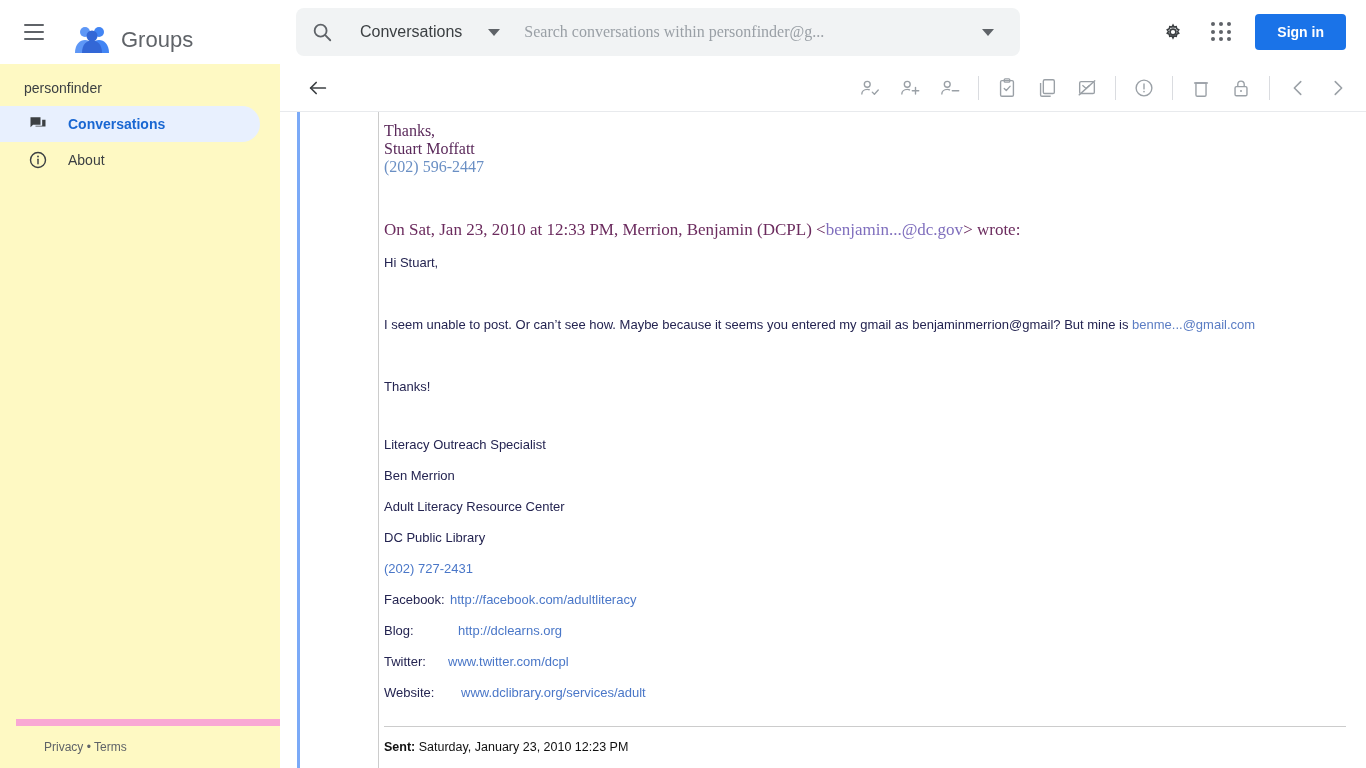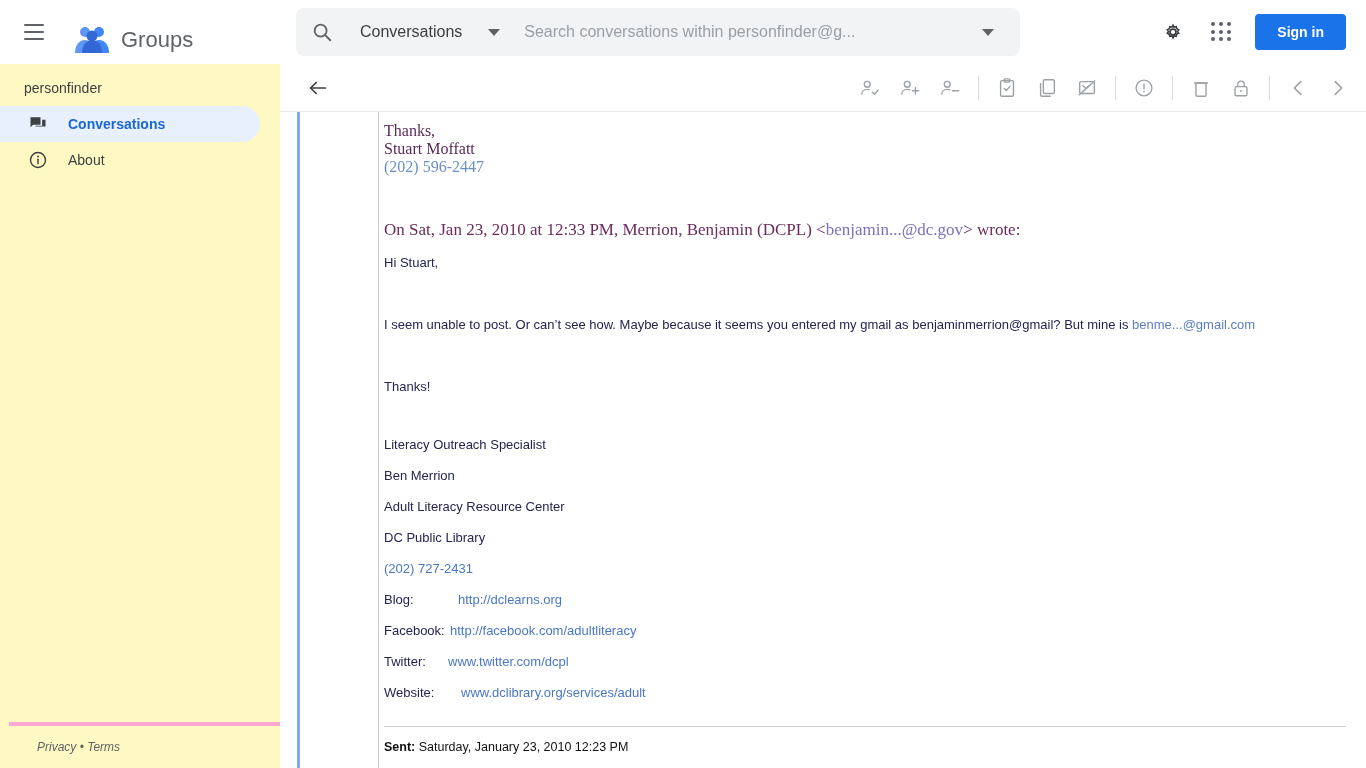--- a/index.html
+++ b/index.html
@@ -45,21 +45,21 @@
     white-space: nowrap;
   }
   .scope-caret {
     margin-left: 26px; width: 0; height: 0;
     border-left: 6px solid transparent; border-right: 6px solid transparent;
     border-top: 7px solid #5f6368; cursor: pointer;
   }
   .search-input {
     flex: 1; margin-left: 22px; border: 0; outline: 0; background: transparent;
     font-size: 16px; color: #3c4043;
-    font-family: Liberation Sans, sans-serif;
+    font-family: Liberation Serif, serif;
   }
   .search-input::placeholder { color: #9aa0a6; }
   .search-caret {
     width: 0; height: 0; margin-right: 26px;
     border-left: 6px solid transparent; border-right: 6px solid transparent;
     border-top: 7px solid #5f6368; cursor: pointer;
   }
 
   .header-right {
     position: absolute; right: 0; top: 0; height: 64px;
@@ -95,23 +95,22 @@
     margin: 0 20px 0 0; padding-left: 28px;
     border-top-right-radius: 18px; border-bottom-right-radius: 18px;
     cursor: pointer; gap: 20px;
   }
   .nav-item.active { background: #e8f0fe; }
   .nav-item.active .nav-label { color: #1967d2; font-weight: bold; }
   .nav-icon { width: 20px; height: 20px; display: flex; align-items: center; justify-content: center; }
   .nav-label { font-size: 14px; color: #3c4043; }
 
   .sidebar-footer {
-    position: absolute; bottom: 0; left: 9px; width: 280px;
-    border-top: 4px solid #f9a8d4;
-    font-style: italic;
+    position: absolute; bottom: 0; left: 16px; width: 280px;
+    border-top: 7px solid #f9a8d4;
   }
   .footer-links { padding: 14px 0 14px 28px; font-size: 12px; color: #5f6368; cursor: pointer; }
 
   
   .content {
     position: absolute; left: 280px; top: 64px;
     width: 1086px; height: 704px; background: #fff;
   }
   .toolbar {
     position: relative; height: 48px;
@@ -401,26 +400,26 @@
           <div class="sans-body" style="margin-top:49px">Thanks!</div>
 
           <div style="margin-top:36px">
             <div class="sig-line">Literacy Outreach Specialist</div>
             <div class="sig-line">Ben Merrion</div>
             <div class="sig-line">Adult Literacy Resource Center</div>
             <div class="sig-line">DC Public Library</div>
             <div class="sig-line tel">(202) 727-2431</div>
 
             <div class="link-row">
+              <span class="lbl">Facebook:</span>
+              <a href="#" style="margin-left:2px">http://facebook.com/adultliteracy</a>
+            </div>
+            <div class="link-row">
               <span class="lbl">Blog:</span>
               <a href="#" style="margin-left:10px">http://dclearns.org</a>
-            </div>
-            <div class="link-row">
-              <span class="lbl">Facebook:</span>
-              <a href="#" style="margin-left:2px">http://facebook.com/adultliteracy</a>
             </div>
             <div class="link-row">
               <span class="lbl">Twitter:</span>
               <a href="#" style="margin-left:0">www.twitter.com/dcpl</a>
             </div>
             <div class="link-row">
               <span class="lbl">Website:</span>
               <a href="#" style="margin-left:13px">www.dclibrary.org/services/adult</a>
             </div>
           </div>

